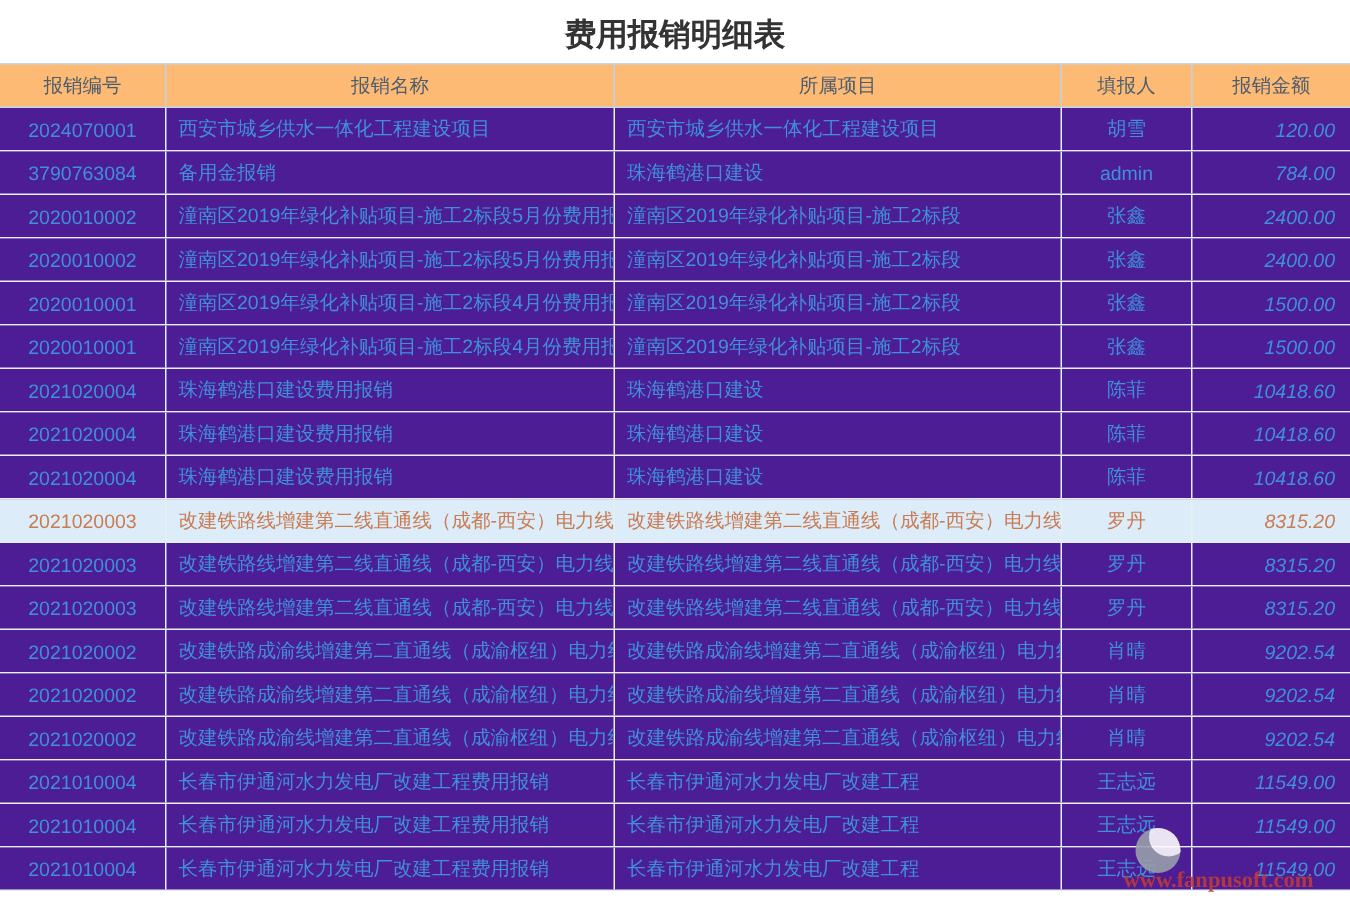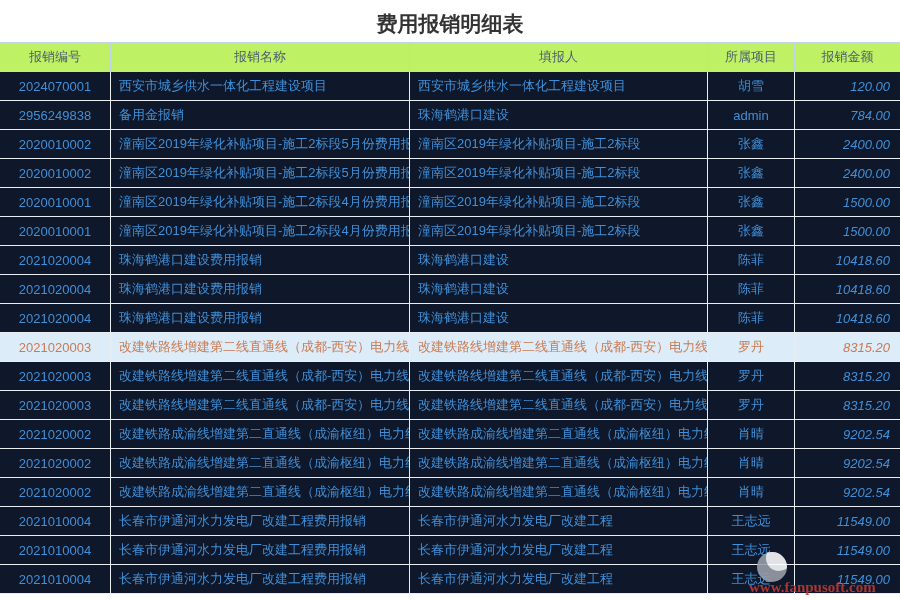--- a/index.html
+++ b/index.html
@@ -18,39 +18,39 @@
     font-weight: bold;
     color: #333333;
   }
   .grid-row {
     display: grid;
     grid-template-columns: 111px 299px 298px 87px 105px;
     width: 900px;
   }
   .header-row {
     height: 30px;
-    background: #bef264;
+    background: #fdba74;
     border-top: 1px solid #c3d7e9;
     border-bottom: 1px solid #c3d7e9;
   }
   .header-cell {
     display: flex;
     align-items: center;
     justify-content: center;
     font-size: 13px;
     color: #4d5d6e;
     border-right: 1px solid #bed3e6;
     overflow: hidden;
     white-space: nowrap;
   }
   .header-cell:last-child { border-right: none; }
   .data-row {
     height: 29px;
     border-bottom: 1px solid #e9eef3;
-    background: #0f172a;
+    background: #4c1d95;
     cursor: default;
   }
   .cell {
     display: flex;
     align-items: center;
     font-size: 13px;
     color: #3f90d8;
     overflow: hidden;
     white-space: nowrap;
     border-right: 1px solid #e9eef3;
@@ -110,35 +110,35 @@
   }
 </style>
 </head>
 <body>
 
 <div class="page-title">费用报销明细表</div>
 
 <div class="grid-row header-row" id="header-row">
     <div class="header-cell">报销编号</div>
     <div class="header-cell">报销名称</div>
+    <div class="header-cell">所属项目</div>
     <div class="header-cell">填报人</div>
-    <div class="header-cell">所属项目</div>
     <div class="header-cell">报销金额</div>
   </div>
 
 <div id="table-body">
     <div class="grid-row data-row">
       <div class="cell c-id">2024070001</div>
       <div class="cell c-name">西安市城乡供水一体化工程建设项目</div>
       <div class="cell c-project">西安市城乡供水一体化工程建设项目</div>
       <div class="cell c-filler">胡雪</div>
       <div class="cell c-amount">120.00</div>
     </div>
     <div class="grid-row data-row">
-      <div class="cell c-id">2956249838</div>
+      <div class="cell c-id">3790763084</div>
       <div class="cell c-name">备用金报销</div>
       <div class="cell c-project">珠海鹤港口建设</div>
       <div class="cell c-filler">admin</div>
       <div class="cell c-amount">784.00</div>
     </div>
     <div class="grid-row data-row">
       <div class="cell c-id">2020010002</div>
       <div class="cell c-name">潼南区2019年绿化补贴项目-施工2标段5月份费用报销</div>
       <div class="cell c-project">潼南区2019年绿化补贴项目-施工2标段</div>
       <div class="cell c-filler">张鑫</div>

